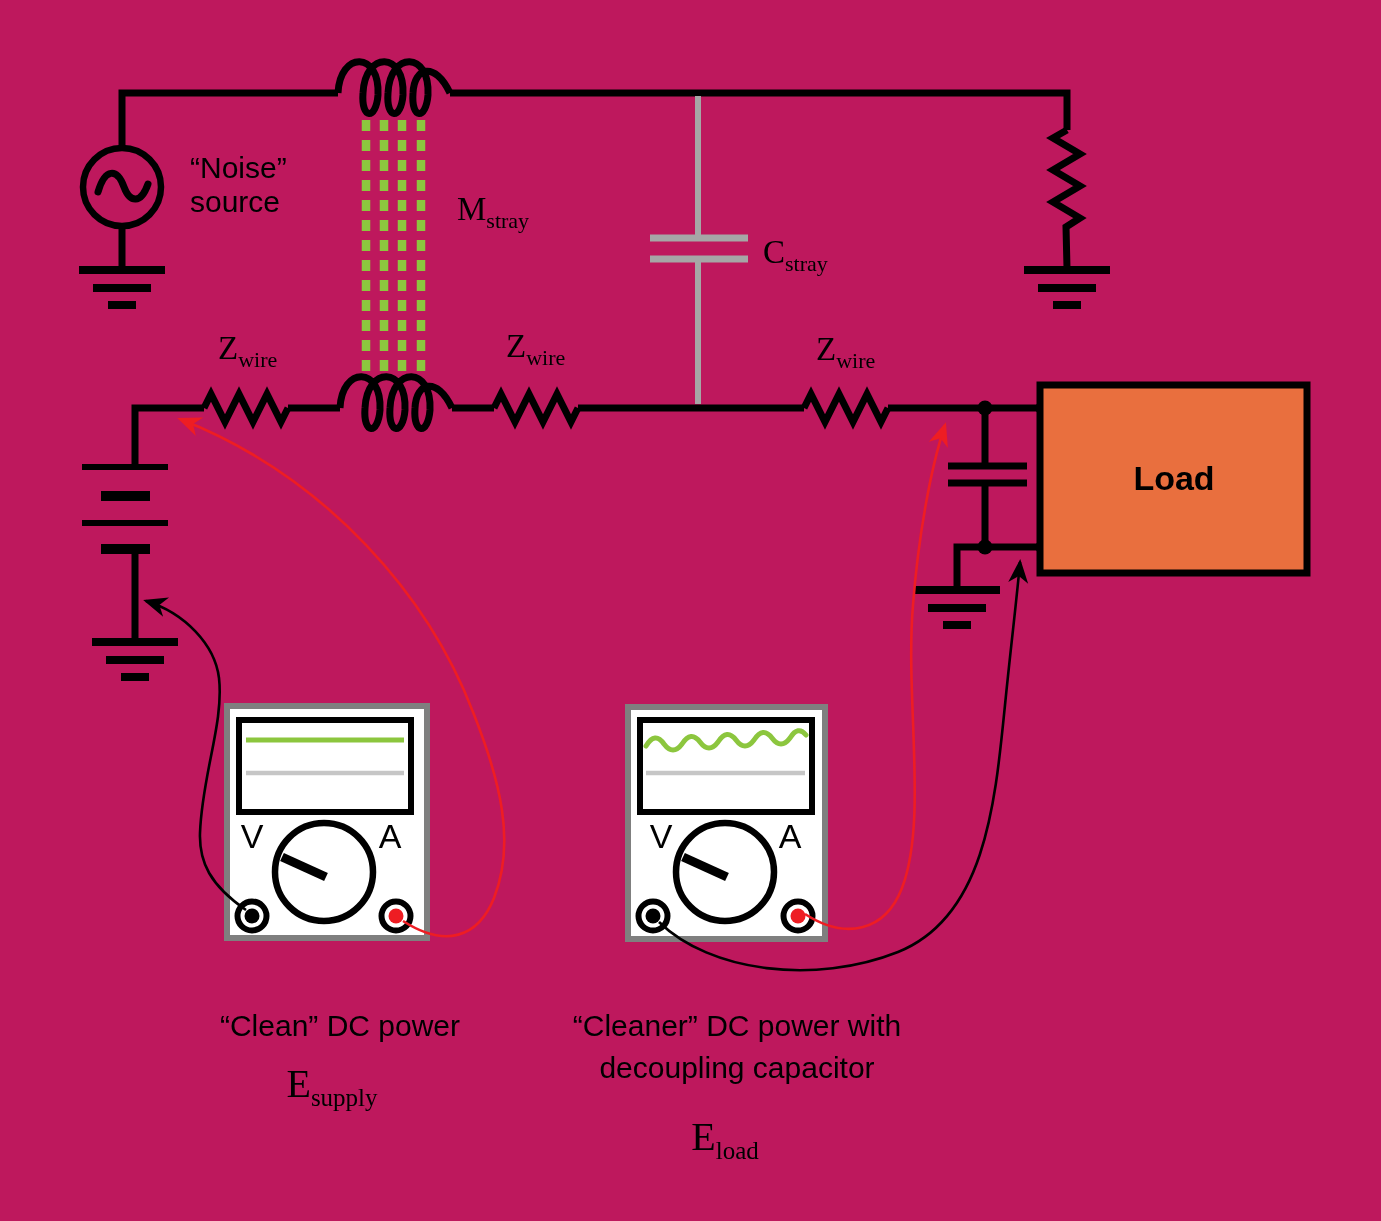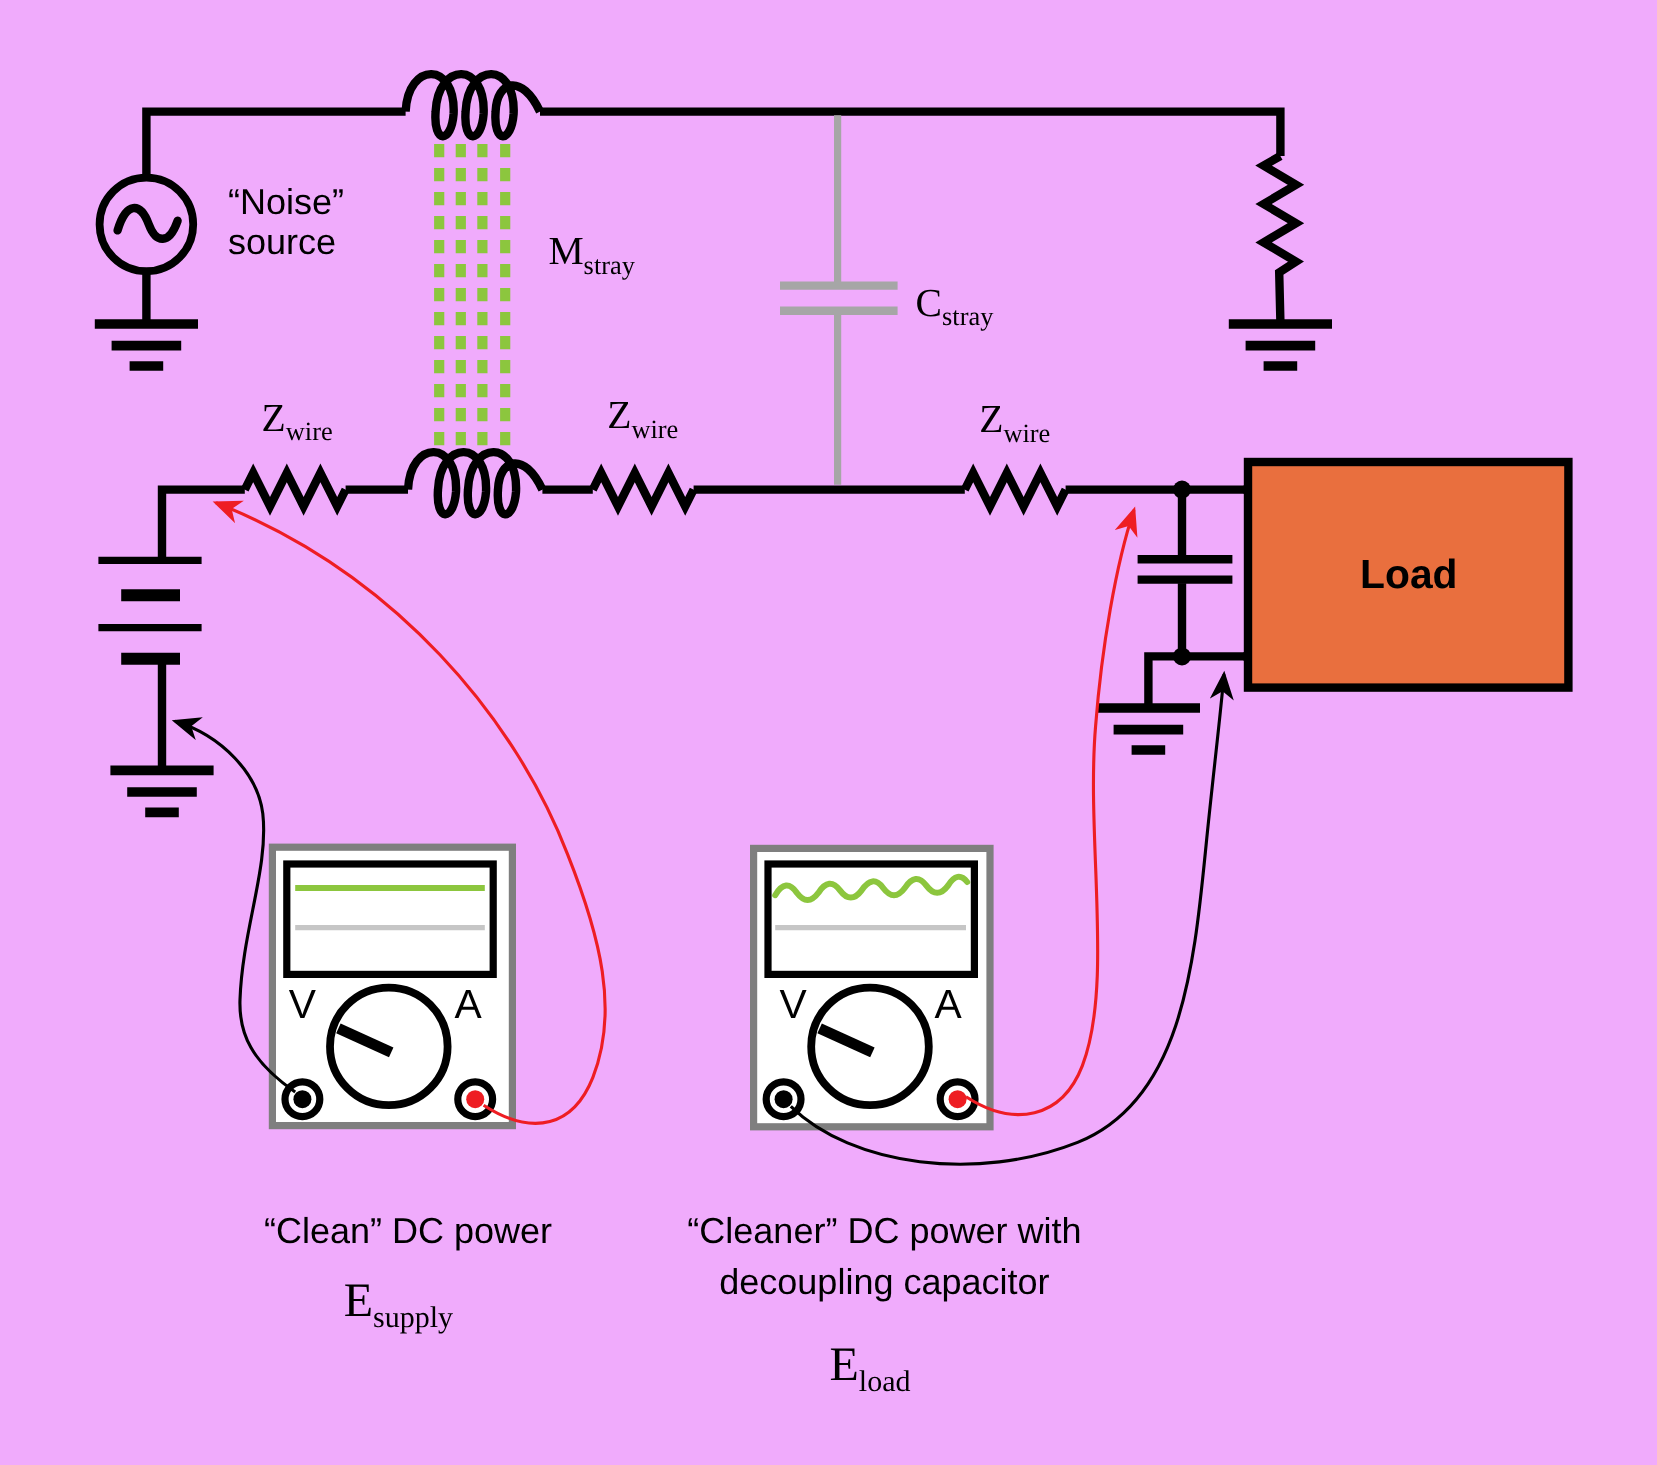--- a/index.html
+++ b/index.html
@@ -1,16 +1,16 @@
 <!DOCTYPE html>
 <html><head>
 <meta charset="utf-8">
 <style>
   html,body{margin:0;padding:0;background:#ffffff;}
-  .stage{width:1381px;height:1221px;position:relative;background:#f0abfc;}
+  .stage{width:1381px;height:1221px;position:relative;background:#be185d;}
   svg{display:block;}
   text{fill:#000;}
   .sans{font-family:"Liberation Sans", sans-serif;}
   .serif{font-family:"Liberation Serif", serif;}
   .t30{font-size:30px;}
   .t33{font-size:33px;}
   .t34{font-size:34px;}
   .sub{font-size:22px;}
   .esub{font-size:25px;}
   .emain{font-size:40px;}

